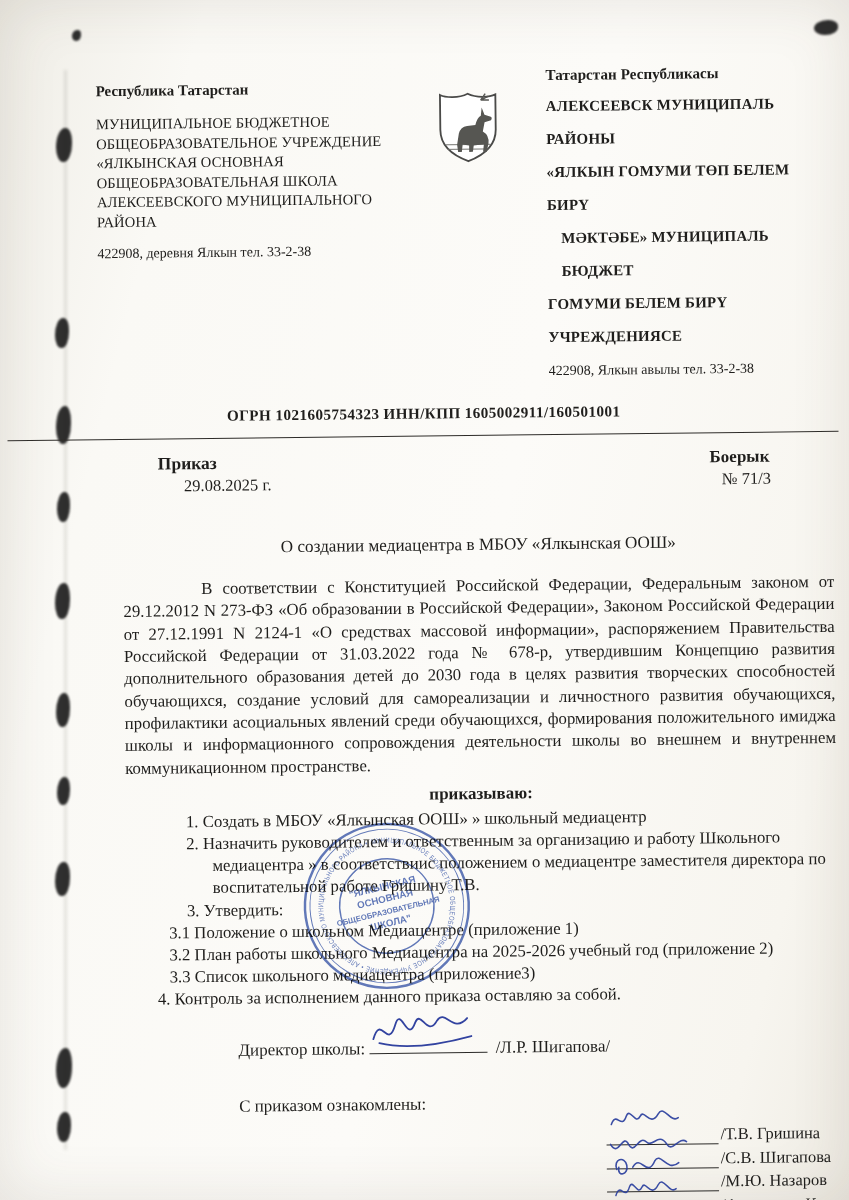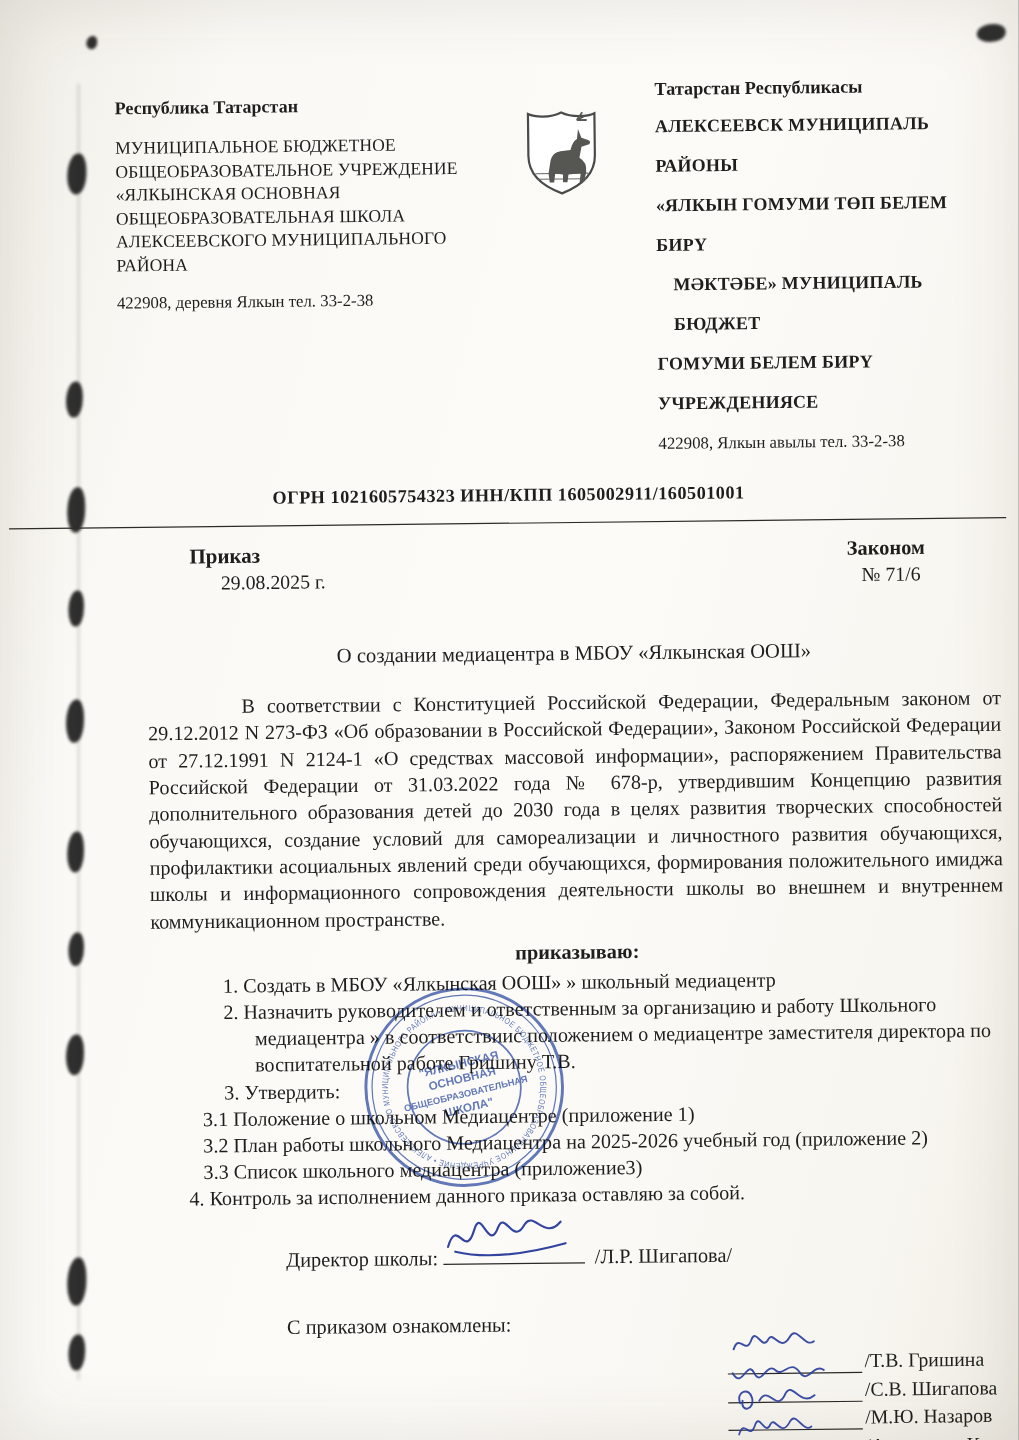--- a/index.html
+++ b/index.html
@@ -141,22 +141,22 @@
 
     <div class="ogrn bold center">ОГРН 1021605754323   ИНН/КПП   1605002911/160501001</div>
     <div class="rule"></div>
 
     <div class="order-head">
       <div class="oh-left">
         <div class="type bold">Приказ</div>
         <div class="date">29.08.2025    г.</div>
       </div>
       <div class="oh-right">
-        <div class="type bold">Законом</div>
-        <div class="num">№ 71/6</div>
+        <div class="type bold">Боерык</div>
+        <div class="num">№ 71/3</div>
       </div>
     </div>
 
     <div class="title center">О создании медиацентра в МБОУ «Ялкынская ООШ»</div>
 
     <p class="preamble">В соответствии с Конституцией Российской Федерации, Федеральным законом от 29.12.2012 N 273-ФЗ «Об образовании в Российской Федерации», Законом Российской Федерации от 27.12.1991 N 2124-1 «О средствах массовой информации», распоряжением Правительства Российской Федерации от 31.03.2022 года № 678-р, утвердившим Концепцию развития дополнительного образования детей до 2030 года в целях развития творческих способностей обучающихся,  создание условий для самореализации и личностного развития обучающихся, профилактики асоциальных явлений среди обучающихся, формирования положительного имиджа школы и  информационного сопровождения деятельности школы во внешнем и внутреннем коммуникационном пространстве.</p>
 
     <div class="decree bold center">приказываю:</div>
 
     <div class="items">

